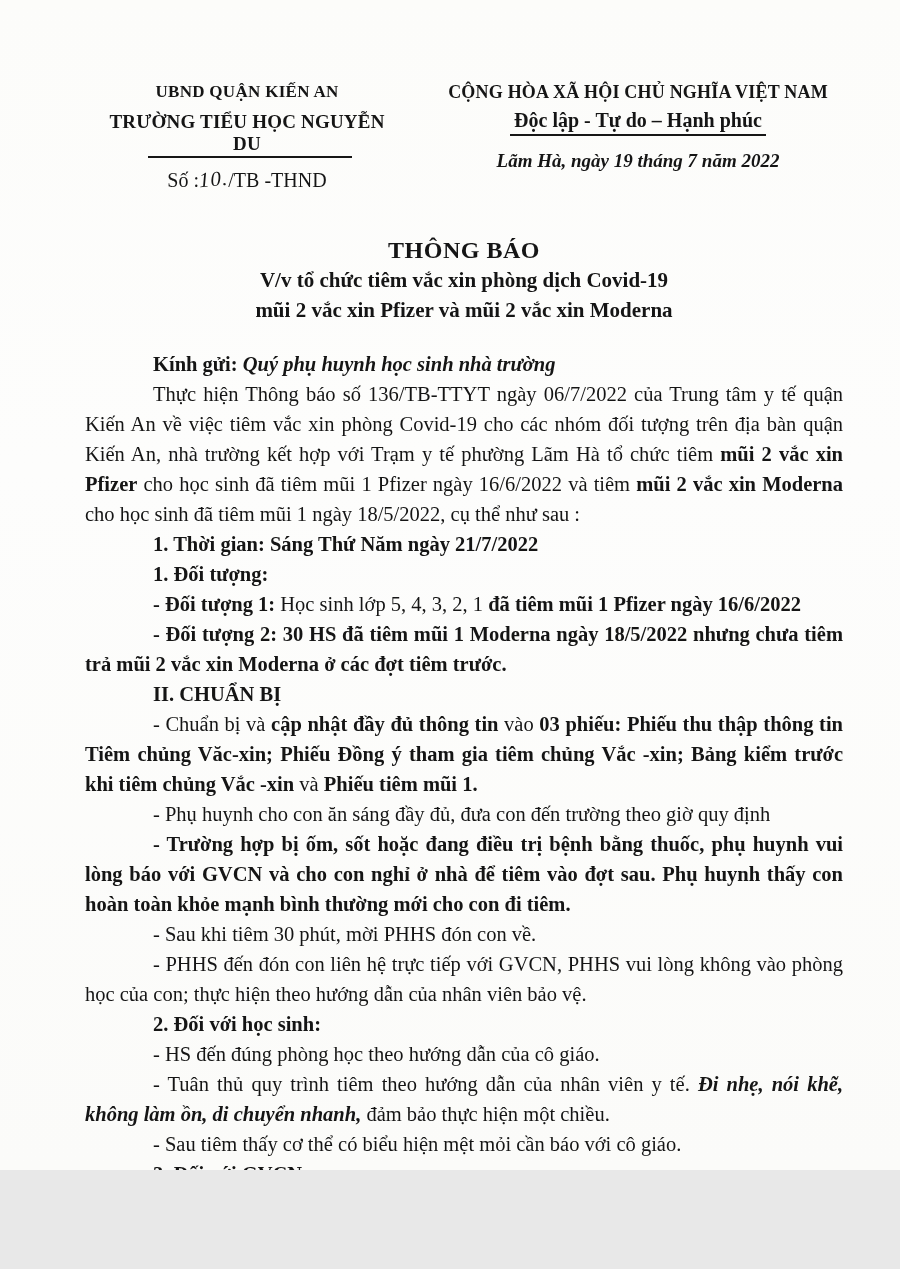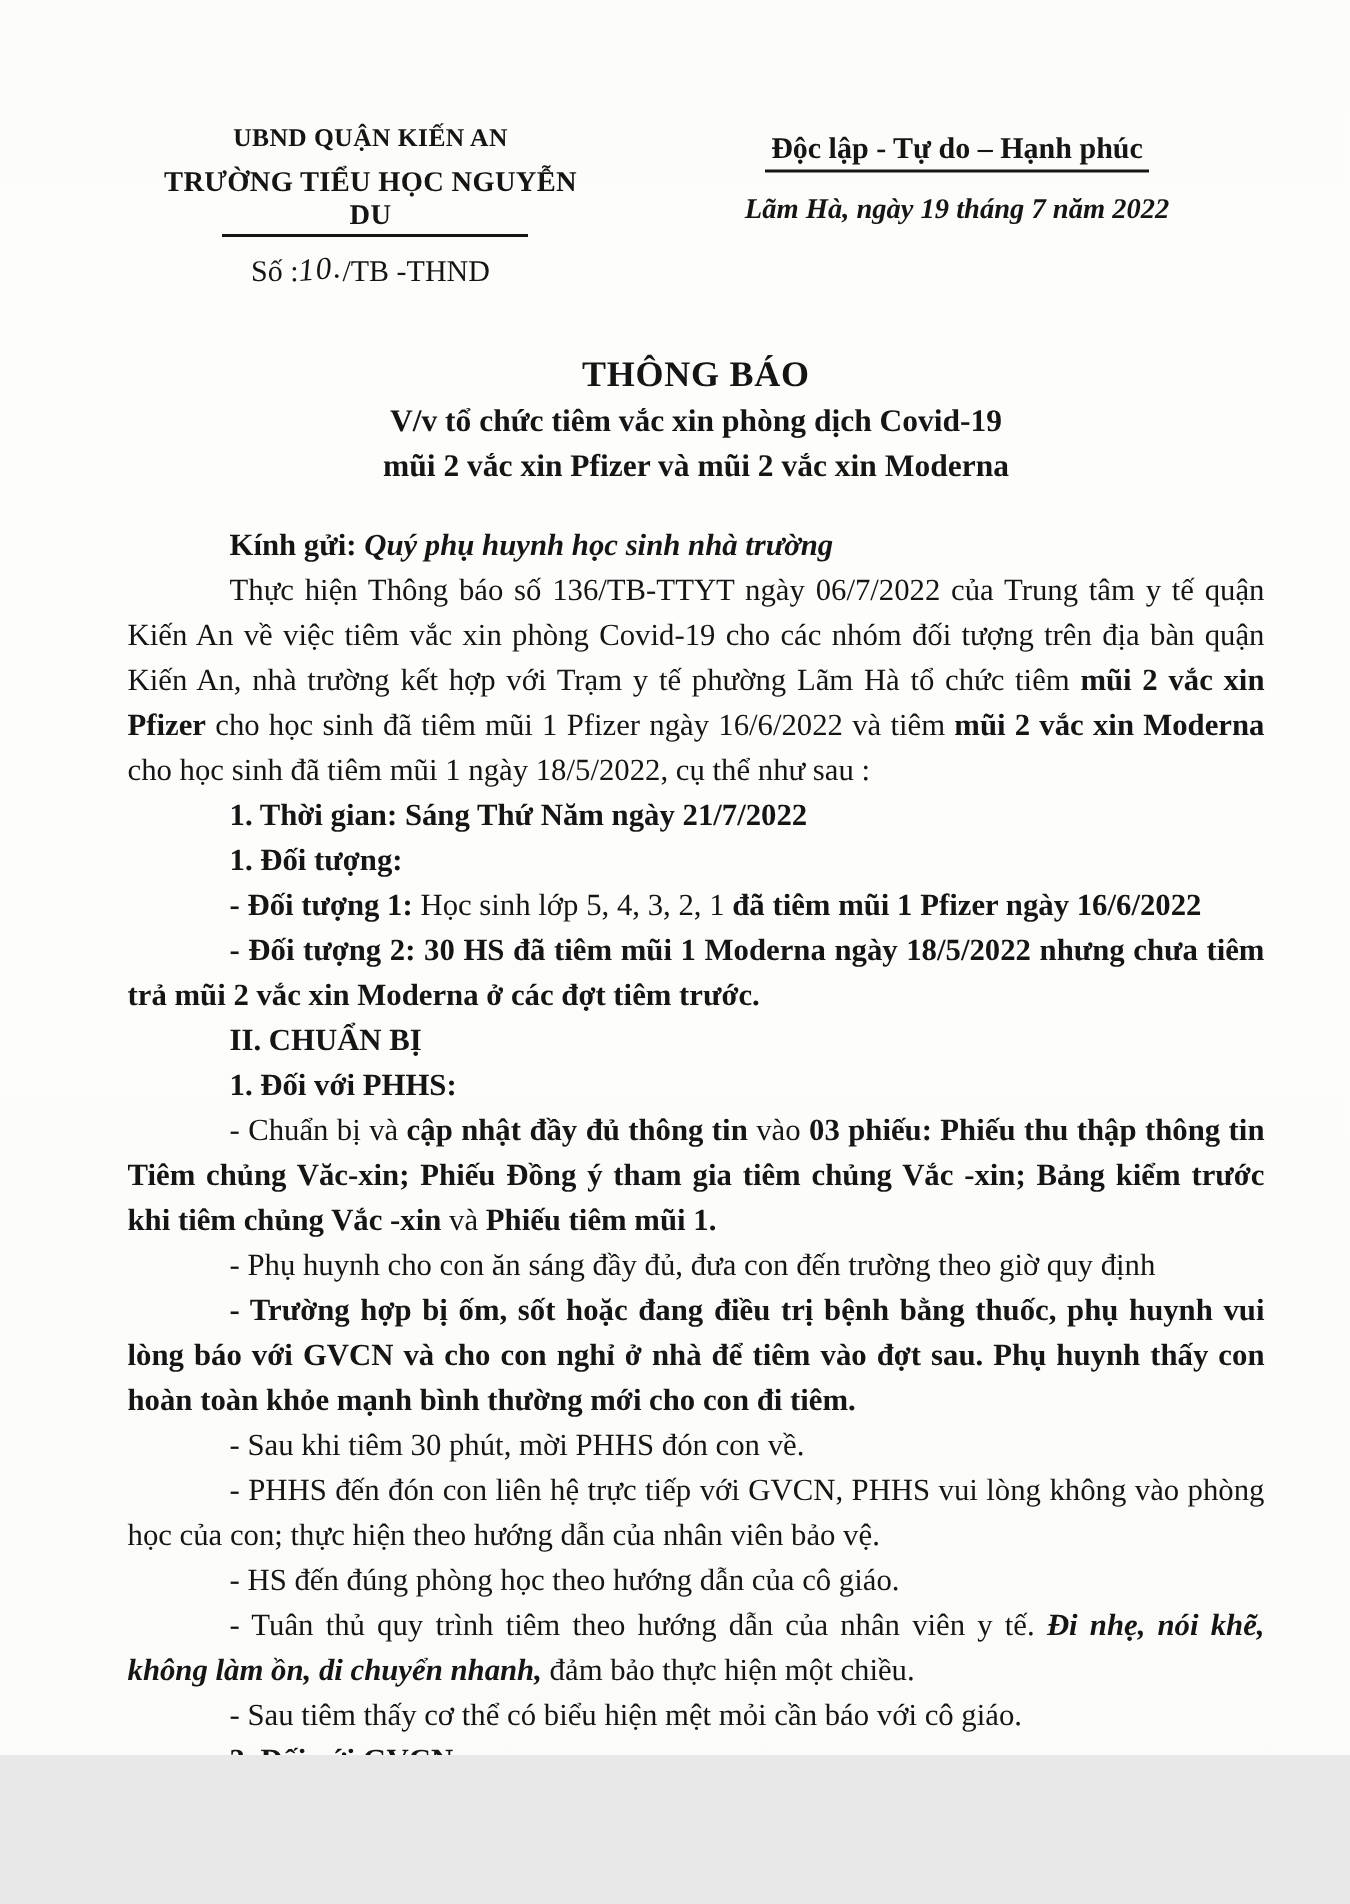--- a/index.html
+++ b/index.html
@@ -46,20 +46,21 @@
     <div class="hdr-left">
       <div class="hdr-org">UBND QUẬN KIẾN AN</div>
       <div>
         <span class="hdr-school">TRƯỜNG TIỂU HỌC NGUYỄN DU</span>
       </div>
       <div class="hdr-number">
         <span>Số :</span><span class="hand">10.</span><span>/TB -THND</span>
       </div>
     </div>
     <div class="hdr-right">
+      <div class="hdr-nation">CỘNG HÒA XÃ HỘI CHỦ NGHĨA VIỆT NAM</div>
       <div>
         <span class="hdr-motto">Độc  lập - Tự do – Hạnh phúc</span>
       </div>
       <div class="hdr-place">Lãm Hà, ngày 19 tháng 7 năm 2022</div>
     </div>
   </div>
 
   <div class="title-block">
     <div class="title-main">THÔNG BÁO</div>
     <div class="title-sub">V/v tổ chức tiêm vắc xin phòng dịch Covid-19</div>
@@ -67,25 +68,25 @@
   </div>
 
   <div class="doc-body">
       <p class="para"><span class="b">Kính gửi: </span><span class="b i">Quý phụ huynh học sinh nhà trường</span></p>
       <p class="para"><span>Thực hiện Thông báo số 136/TB-TTYT ngày 06/7/2022 của Trung tâm y tế quận Kiến An về việc tiêm vắc xin phòng Covid-19 cho các nhóm đối tượng trên địa bàn quận Kiến An, nhà trường kết hợp với Trạm y tế phường Lãm Hà tổ chức tiêm </span><span class="b">mũi 2 vắc xin Pfizer</span><span> cho học sinh đã tiêm mũi 1 Pfizer ngày 16/6/2022 và tiêm </span><span class="b">mũi 2 vắc xin Moderna</span><span> cho học sinh đã tiêm mũi 1 ngày 18/5/2022, cụ thể như sau :</span></p>
       <p class="para"><span class="b">1. Thời gian: Sáng Thứ Năm ngày 21/7/2022</span></p>
       <p class="para"><span class="b">1. Đối tượng:</span></p>
       <p class="para"><span class="b">- Đối tượng 1: </span><span>Học sinh lớp 5, 4, 3, 2, 1 </span><span class="b">đã tiêm mũi 1 Pfizer ngày 16/6/2022</span></p>
       <p class="para"><span class="b">- Đối tượng 2: 30 HS đã tiêm mũi 1 Moderna ngày 18/5/2022 nhưng chưa tiêm trả mũi 2 vắc xin Moderna ở các đợt tiêm trước.</span></p>
       <p class="para"><span class="b">II. CHUẨN BỊ</span></p>
-      <p class="para"><span class="b">1. Đối với PHHS:</span></p>
       <p class="para"><span>- Chuẩn bị và </span><span class="b">cập nhật đầy đủ thông tin</span><span> vào </span><span class="b">03 phiếu: Phiếu thu thập thông tin Tiêm chủng Văc-xin; Phiếu Đồng ý tham gia tiêm chủng Vắc -xin; Bảng kiểm trước khi tiêm chủng Vắc -xin</span><span> và </span><span class="b">Phiếu tiêm mũi 1.</span></p>
       <p class="para"><span>- Phụ huynh cho con ăn sáng đầy đủ, đưa con đến trường theo giờ quy định</span></p>
       <p class="para"><span class="b">- Trường hợp bị ốm, sốt hoặc đang điều trị bệnh bằng thuốc, phụ huynh vui lòng báo với GVCN và cho con nghỉ ở nhà để tiêm vào đợt sau. Phụ huynh thấy con hoàn toàn khỏe mạnh bình thường mới cho con đi tiêm.</span></p>
       <p class="para"><span>- Sau khi tiêm 30 phút, mời PHHS đón con về.</span></p>
       <p class="para"><span>- PHHS đến đón con liên hệ trực tiếp với GVCN, PHHS vui lòng không vào phòng học của con; thực hiện theo hướng dẫn của nhân viên bảo vệ.</span></p>
+      <p class="para"><span class="b">2. Đối với học sinh:</span></p>
       <p class="para"><span>- HS đến đúng phòng học theo hướng dẫn của cô giáo.</span></p>
       <p class="para"><span>- Tuân thủ quy trình tiêm theo hướng dẫn của nhân viên y tế. </span><span class="b i">Đi nhẹ, nói khẽ, không làm ồn, di chuyển nhanh,</span><span> đảm bảo thực hiện một chiều.</span></p>
       <p class="para"><span>- Sau tiêm thấy cơ thể có biểu hiện mệt mỏi cần báo với cô giáo.</span></p>
       <p class="para"><span class="b">3. Đối với GVCN:</span></p>
     </div>
 
 </div>
 
 </body></html>

